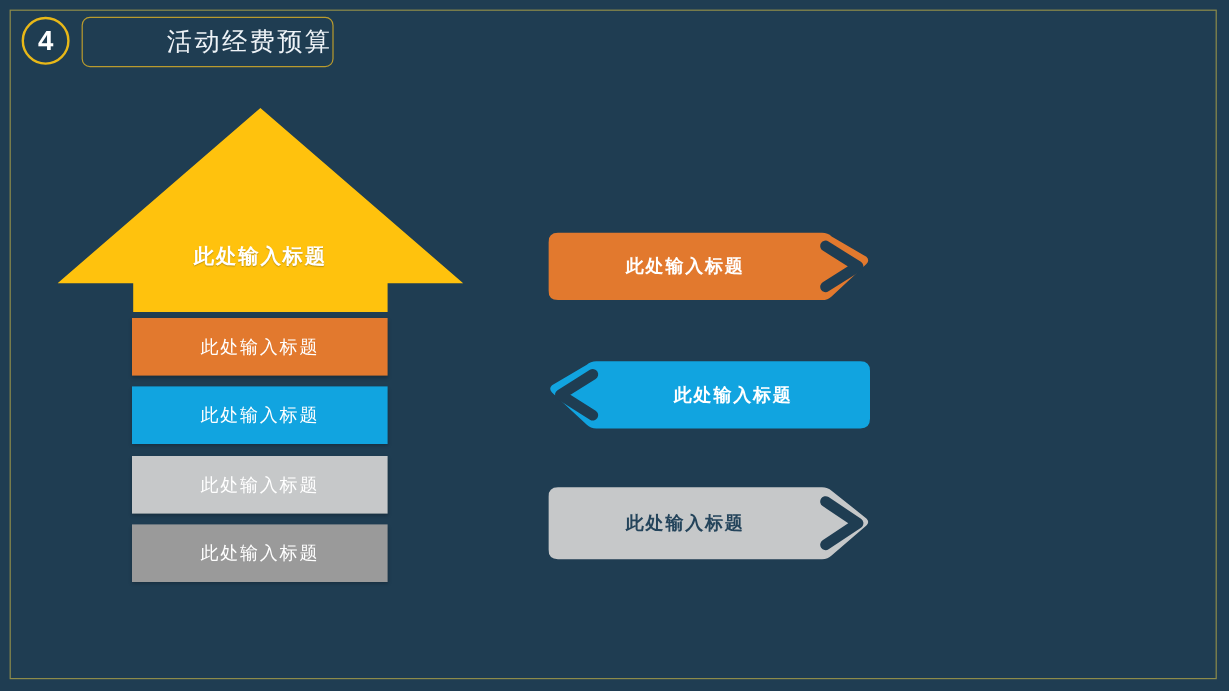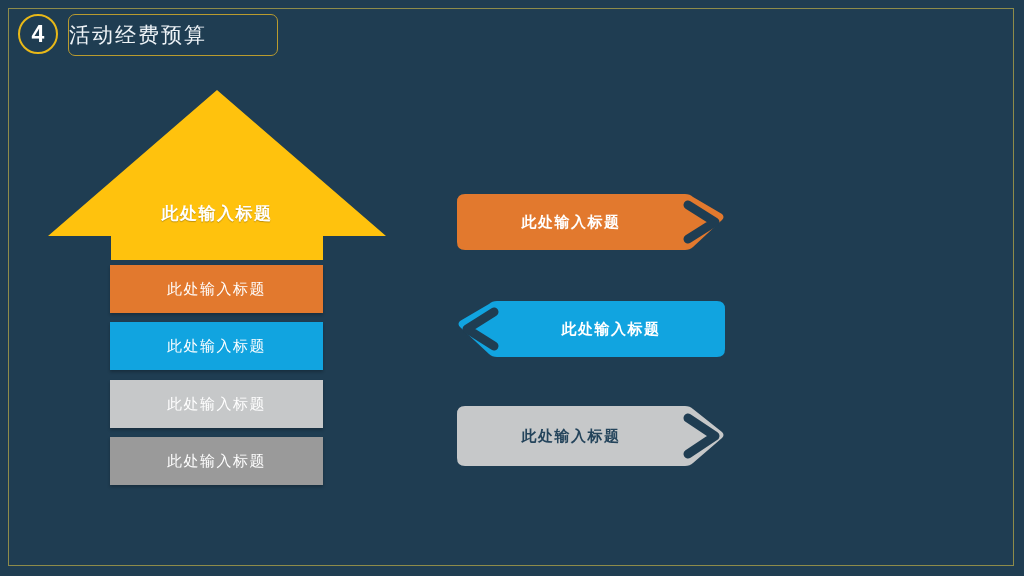--- a/index.html
+++ b/index.html
@@ -32,21 +32,21 @@
     display:flex;align-items:center;justify-content:center;
     color:#ffffff;font-size:23px;font-weight:bold;
     line-height:1;
   }
   .title-box{
     position:absolute;left:68px;top:14px;
     width:210px;height:42px;
     border:1.5px solid #b99b2e;
     border-radius:7px;
     box-sizing:border-box;
-    display:flex;align-items:center;justify-content:flex-start;
+    display:flex;align-items:center;justify-content:flex-end;
   }
   .title-text{
     color:#eef3f7;font-size:21px;letter-spacing:2px;
     white-space:nowrap;
   }
 
   
   .arrow-up{
     position:absolute;left:48px;top:90px;
     width:338px;height:170px;

